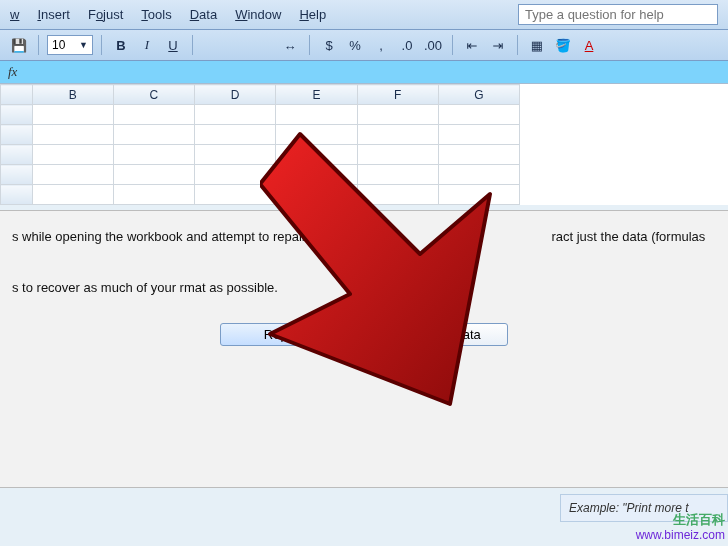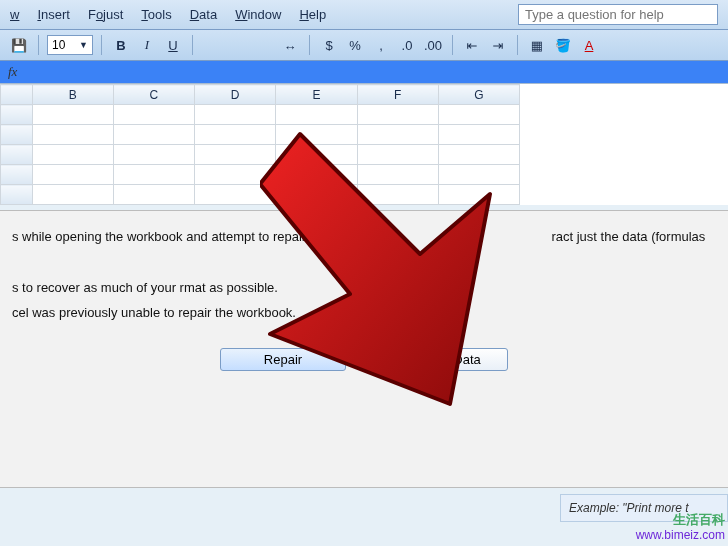--- a/index.html
+++ b/index.html
@@ -20,21 +20,21 @@
   .italic-letter { font-style: italic; font-family: 'Times New Roman', serif; }
   .underline-letter { text-decoration: underline; }
   .align-glyph { width: 14px; height: 12px; display: inline-block; }
   .align-left .l1, .align-left .l2, .align-left .l3 { height: 2px; background:#1b2e4d; margin-bottom:2px; }
   .align-left .l1{width:14px}.align-left .l2{width:8px}.align-left .l3{width:12px}
   .align-center .l1,.align-center .l2,.align-center .l3{height:2px;background:#1b2e4d;margin:0 auto 2px}
   .align-center .l1{width:14px}.align-center .l2{width:8px}.align-center .l3{width:12px}
   .align-right .l1,.align-right .l2,.align-right .l3{height:2px;background:#1b2e4d;margin-left:auto;margin-bottom:2px}
   .align-right .l1{width:14px}.align-right .l2{width:8px}.align-right .l3{width:12px}
 
-  .formula-bar { display:flex; align-items:center; background:#3b82f6; border-bottom:1px solid #a7bbd0; padding:2px 8px; gap:8px; }
+  .formula-bar { display:flex; align-items:center; background:#7dd3fc; border-bottom:1px solid #a7bbd0; padding:2px 8px; gap:8px; }
   .fx-label { font-style: italic; font-family: 'Times New Roman', serif; font-size: 13px; color:#333; }
   .formula-input { flex:1; border:none; background:transparent; height:18px; }
 
   .grid-wrap { position:relative; background:#fff; }
   table.grid { border-collapse: collapse; width: 520px; }
   table.grid th, table.grid td { border:1px solid #d0d7de; height:20px; font-size:12px; text-align:center; }
   table.grid th { background: linear-gradient(#f5f9fd,#dbe7f3); color:#1b2e4d; font-weight:normal; width:72px; }
   table.grid th.rowhdr { width:28px; background: linear-gradient(#f5f9fd,#dbe7f3); }
   table.grid td { background:#fff; }
 
@@ -174,21 +174,20 @@
 </div>
 
 <div class="dialog-backdrop">
   <div class="msg-line">
     <span>s while opening the workbook and attempt to repair an</span>
     <span style="display:inline-block;width:220px"></span>
     <span>ract just the data (formulas</span>
   </div>
   <div style="height:26px"></div>
   <div class="msg-line">s to recover as much of your rmat as possible.</div>
-  <div class="msg-line">cel was previously unable to repair the workbook.</div>
   <div class="dialog-buttons">
     <button class="win-btn primary">Repair</button>
     <button class="win-btn">Extract Data</button>
   </div>
 </div>
 
 <div class="bottom-snippet">Example:  "Print more t</div>
 
 <svg class="arrow" viewBox="0 0 260 300">
   <defs>

